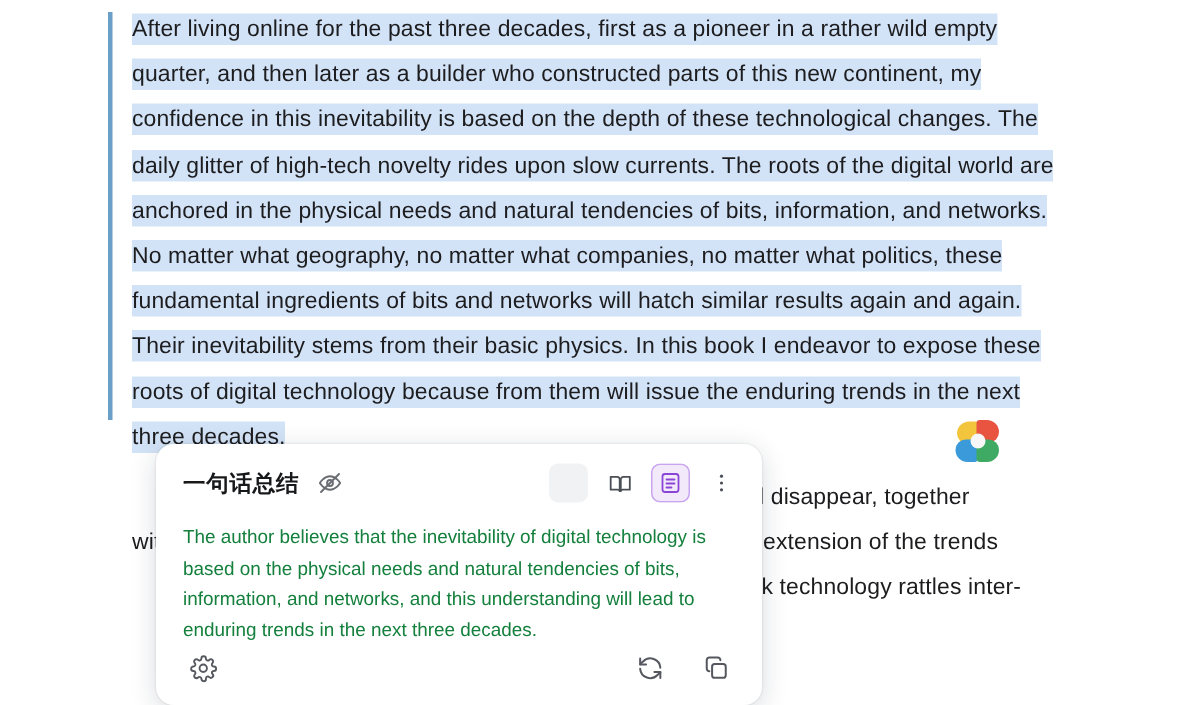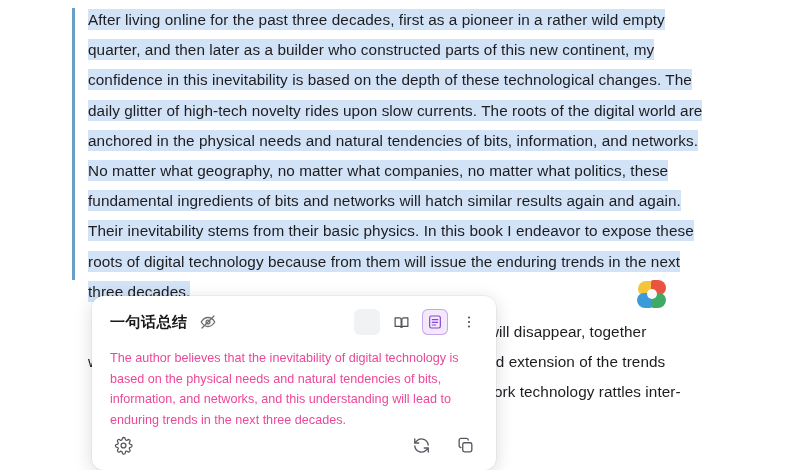--- a/index.html
+++ b/index.html
@@ -82,21 +82,21 @@
     position: absolute;
     left: 10px; top: 10px;
     width: 10px; height: 10px;
     background: #f7f7f7;
     border-radius: 50%;
   }
 
   
   #summary-card {
     position: absolute;
-    left: 92px;
+    left: 104px;
     top: 296px;
     width: 404px;
     height: 174px;
     background: #ffffff;
     border-radius: 12px;
     box-shadow: 0 4px 18px rgba(20,30,50,0.16), 0 0 0 1px rgba(0,0,0,0.04);
     box-sizing: border-box;
     overflow: hidden;
   }
 
@@ -149,21 +149,21 @@
   .hdr-btn.active {
     background: #f2e9fb;
     color: #8b45d6;
     box-shadow: 0 0 0 1px #c9a4ef inset;
   }
 
   .card-body {
     padding: 0 20px 0 18px;
     font-size: 12.6px;
     line-height: 20.5px;
-    color: #ec4899;
+    color: #15803d;
   }
 
   .card-footer {
     position: absolute;
     left: 0;
     right: 0;
     bottom: 0;
     height: 50px;
     display: flex;
     align-items: center;

